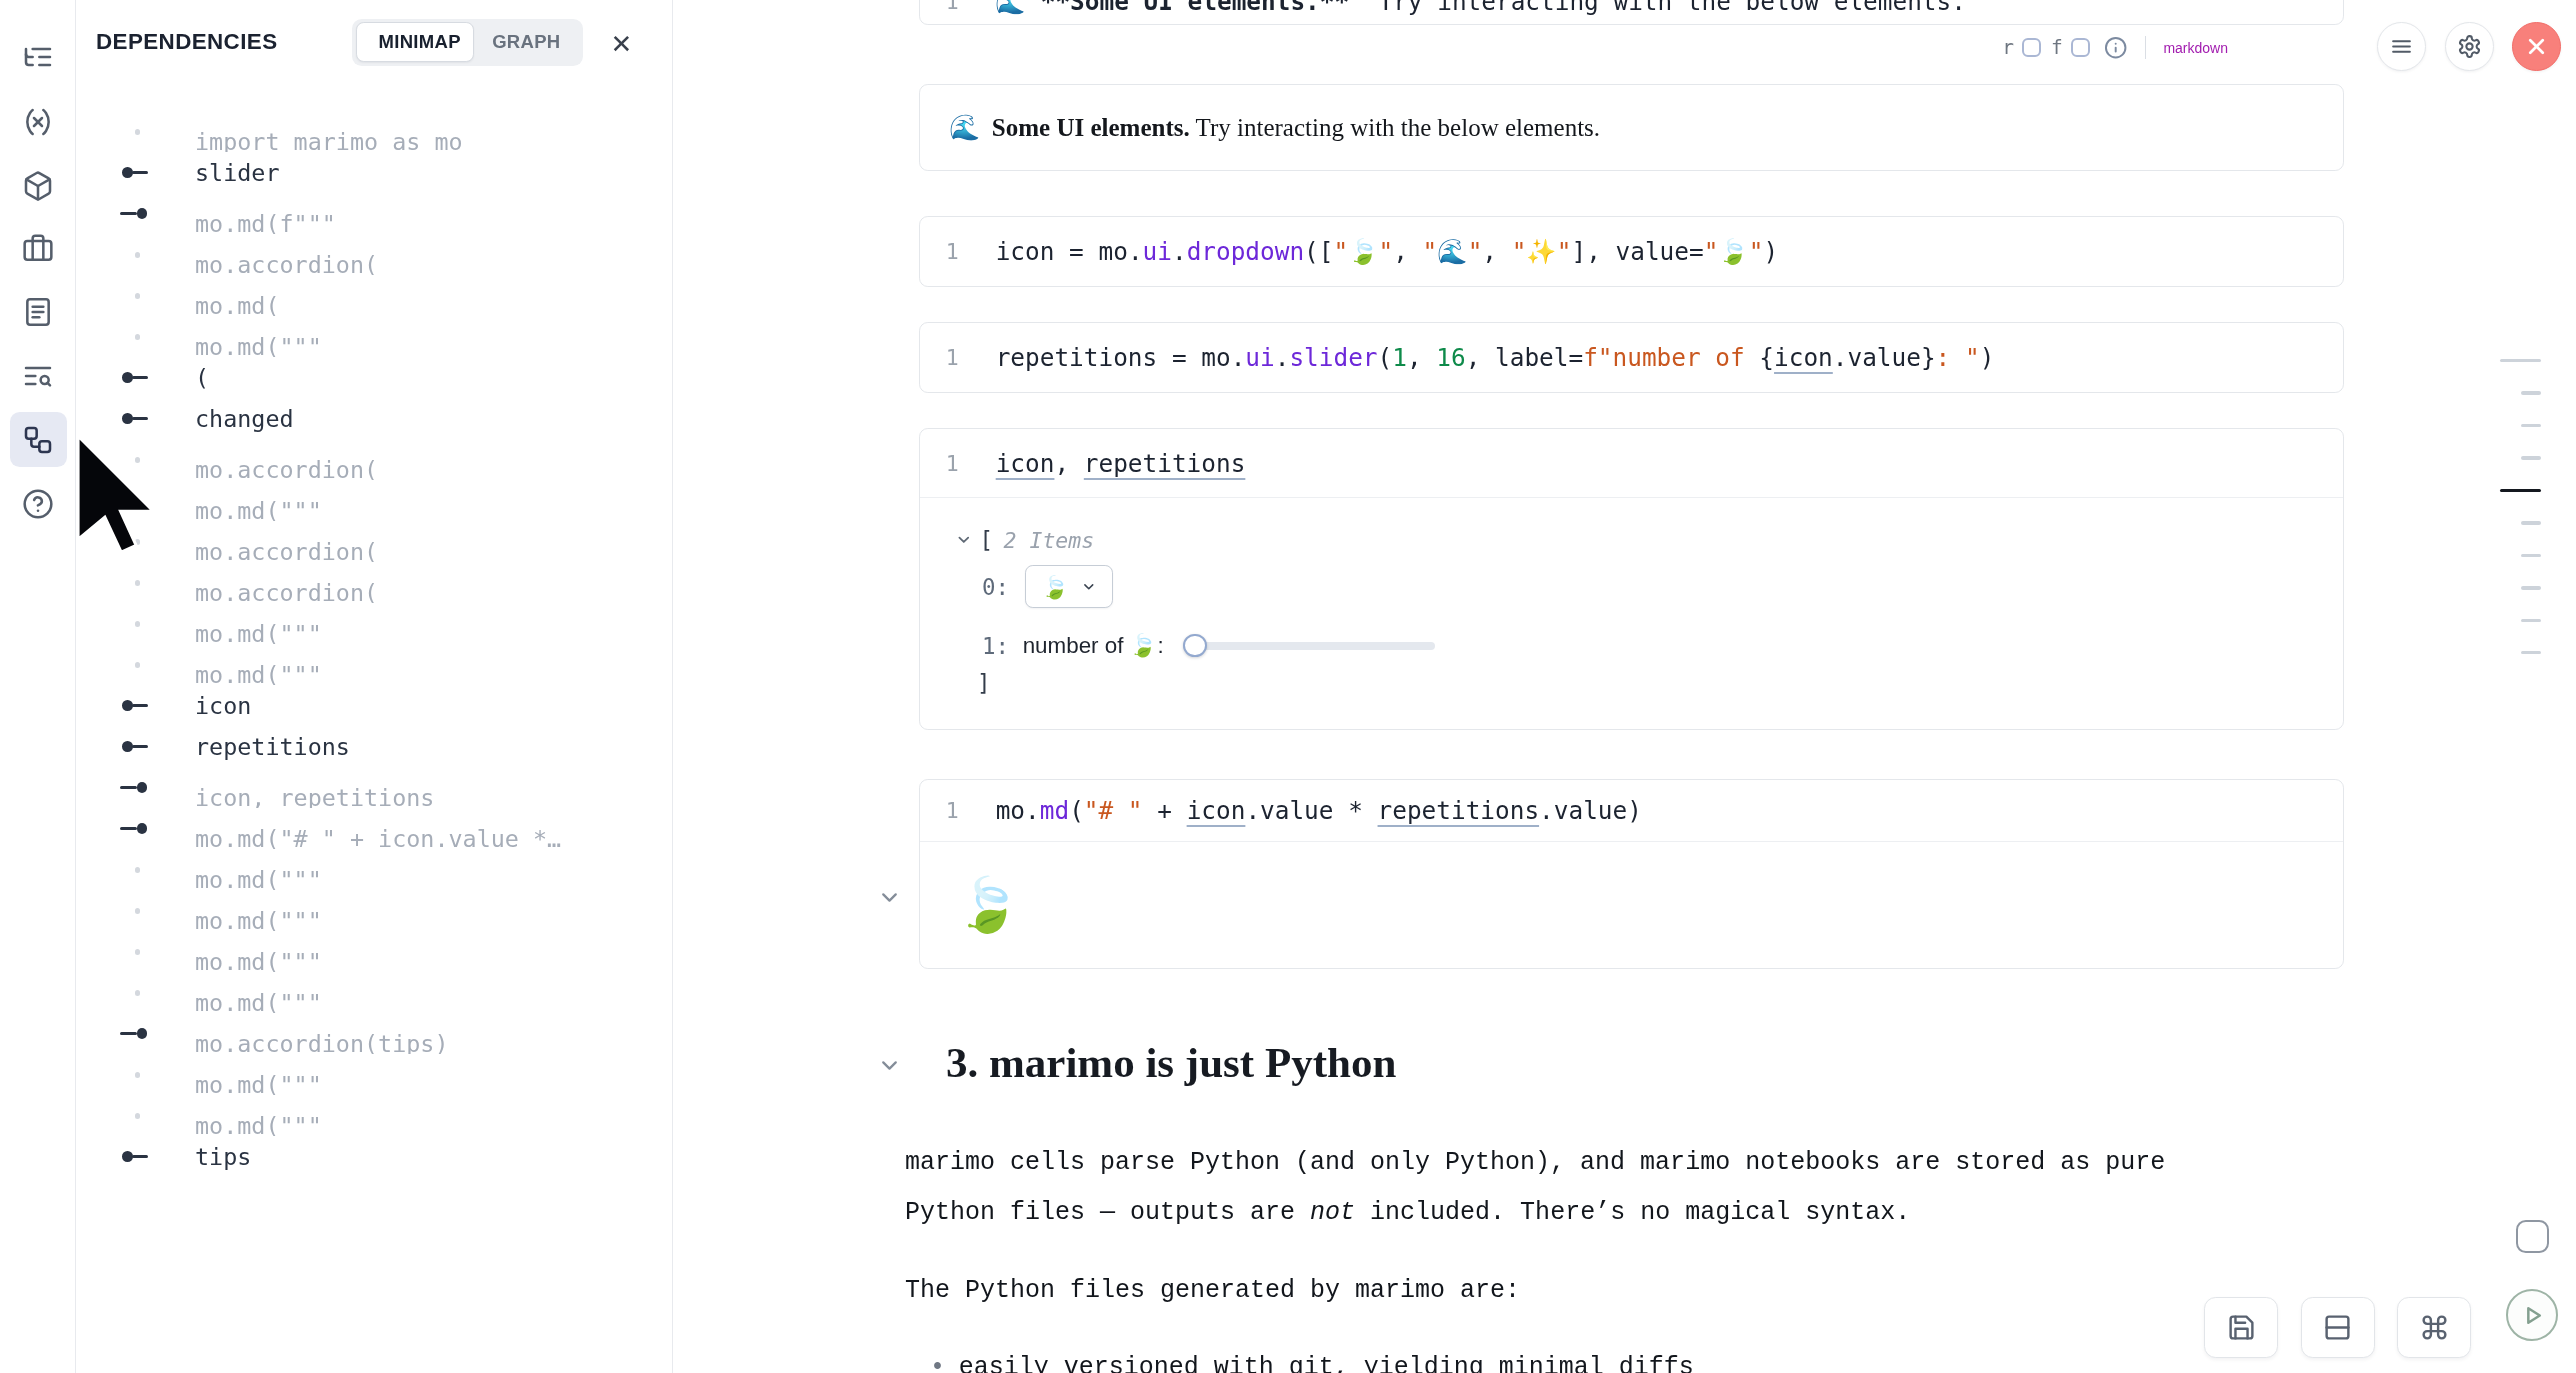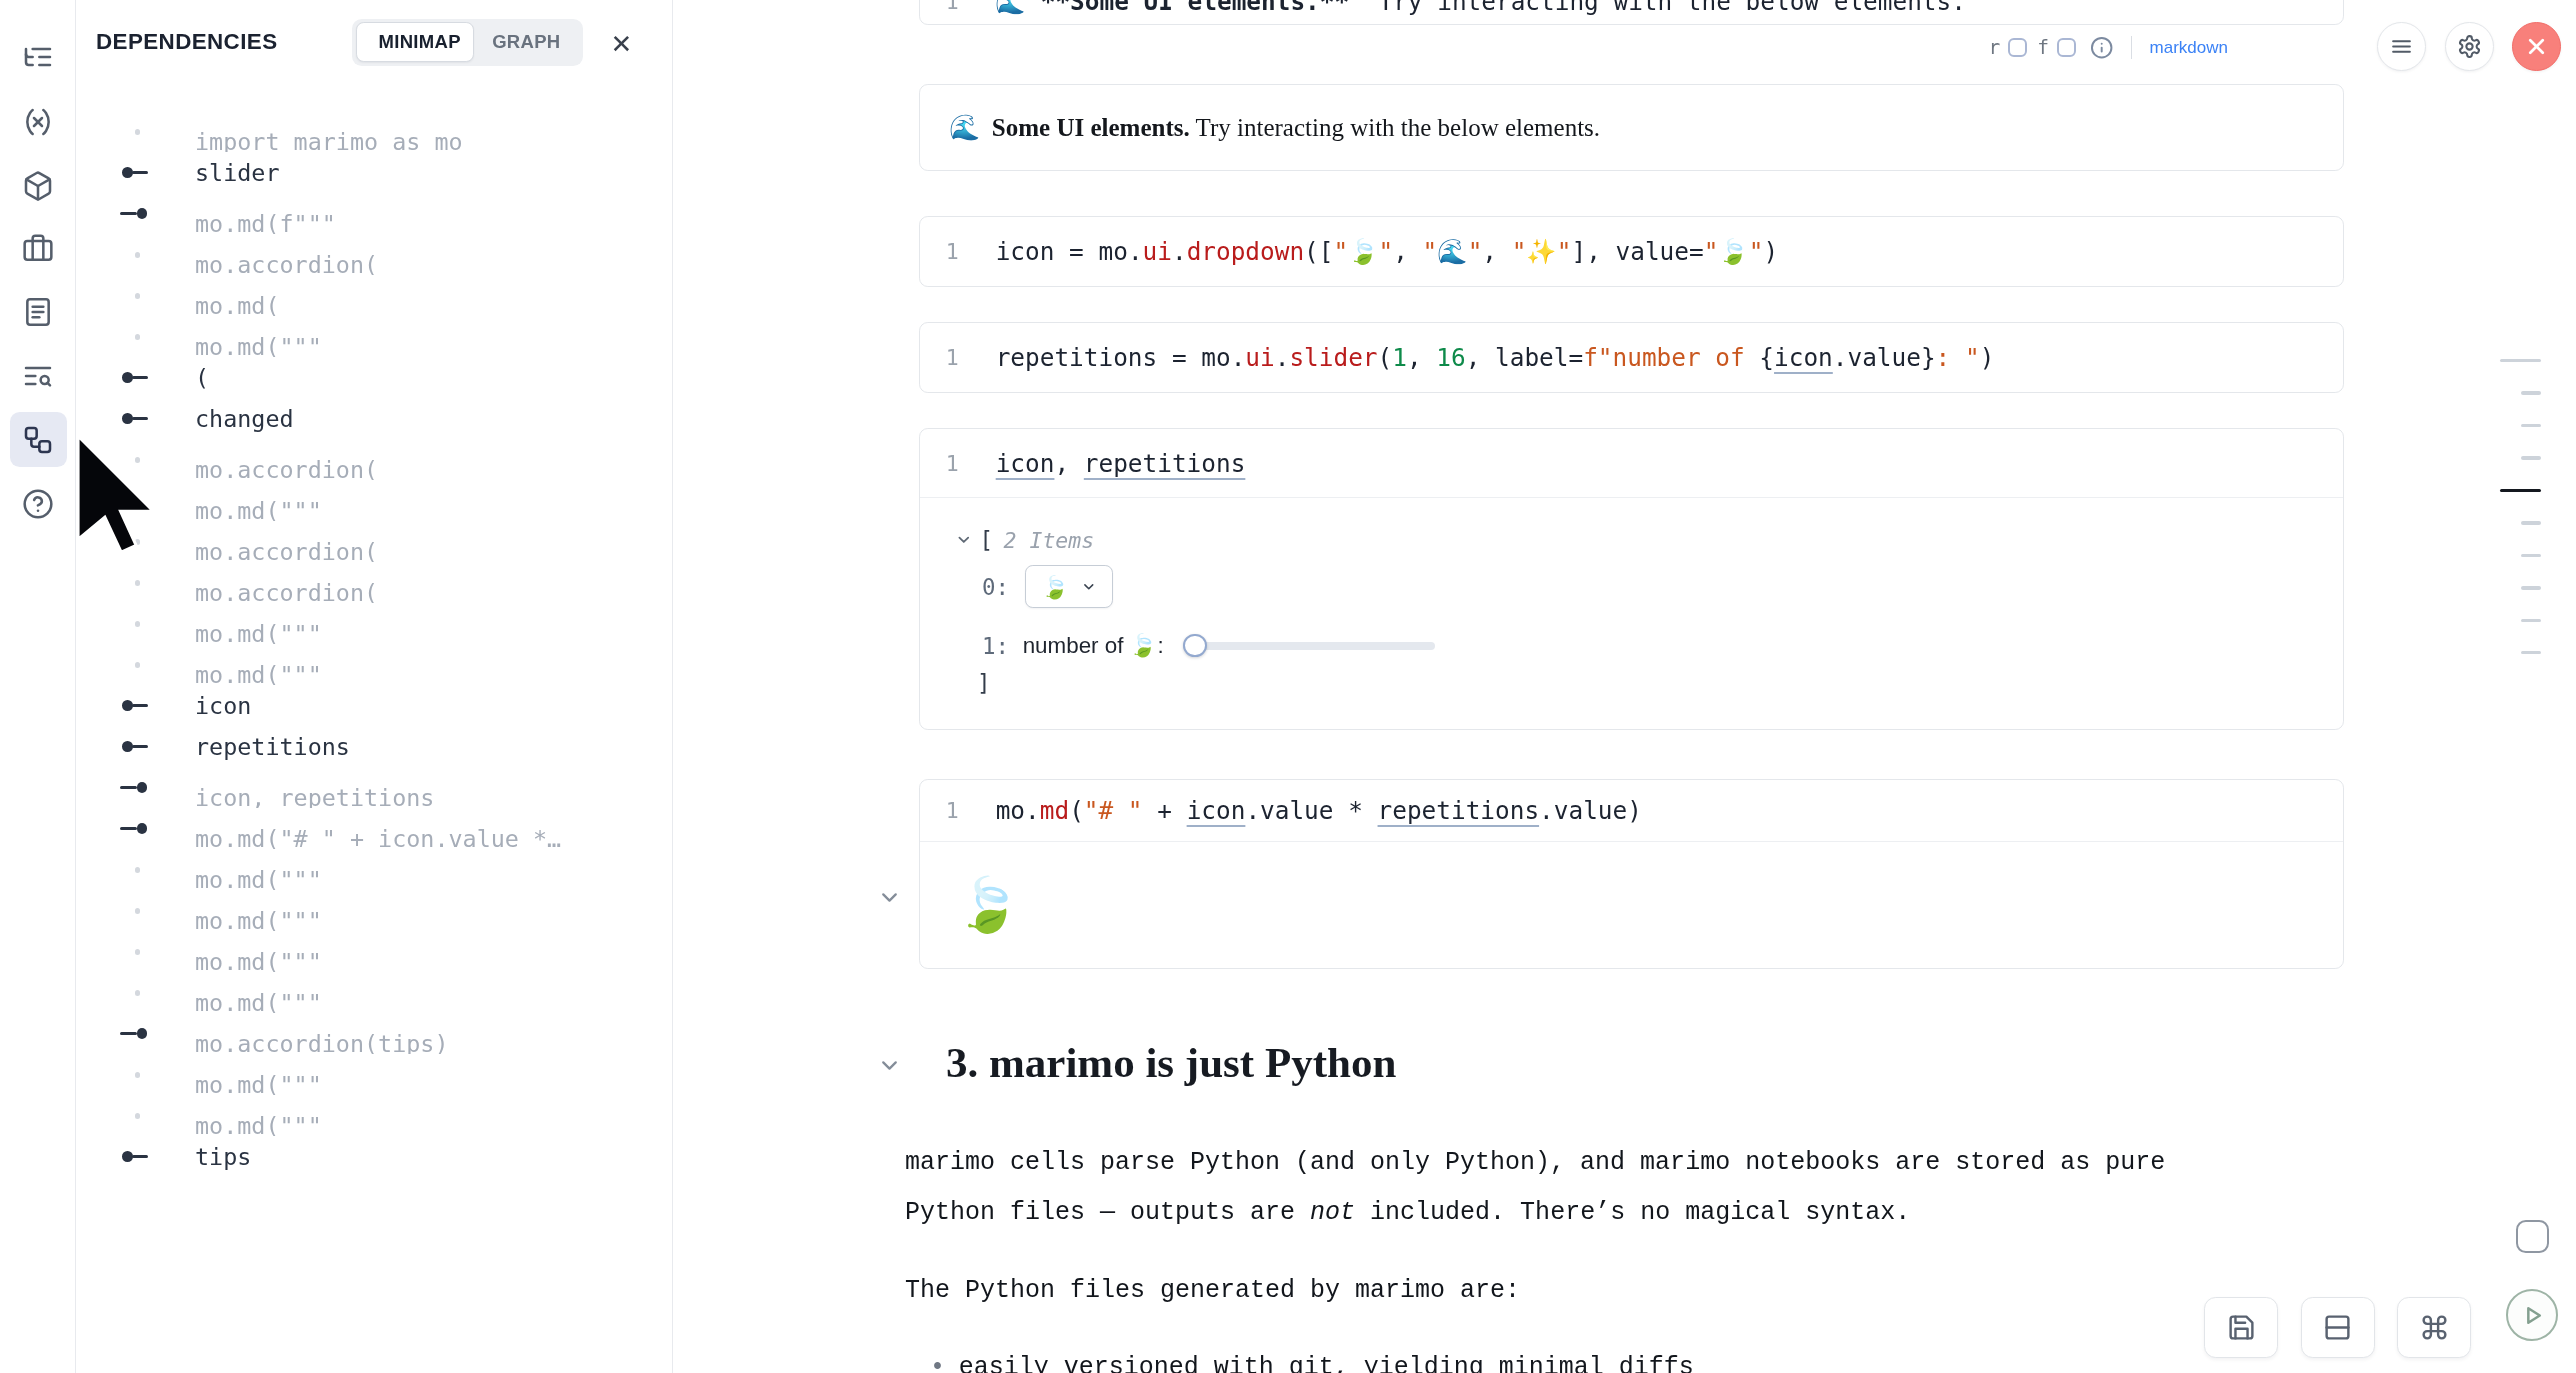--- a/index.html
+++ b/index.html
@@ -51,39 +51,39 @@
 
   
   .cell, .box { position: absolute; left: 919px; width: 1425px; background: #fff;
     border: 1px solid #e4e7eb; border-radius: 8.8px; }
   .code-row { display: flex; align-items: center; font-family: "DejaVu Sans Mono", monospace;
     font-size: 24.4px; padding-left: 13.7px; height: 100%; }
   .line-no { flex: none; width: 37px; text-align: center; font-size: 21.5px; color: #9aa2ac; }
   .code { margin-left: 25px; white-space: pre; }
   .tk.plain { color: #1c2330; }
   .tk.bold  { color: #1c2330; font-weight: 700; }
-  .tk.fn    { color: #b91c1c; }
+  .tk.fn    { color: #6d28d9; }
   .tk.str   { color: #c9571f; }
   .tk.num   { color: #0e8a4a; }
   .tk.ref   { color: #1c2330; text-decoration: underline; text-decoration-thickness: 2px;
     text-underline-offset: 5.9px; text-decoration-color: #9fb0c8; }
 
   #cell-clip { top: -49px; height: 74px; overflow: hidden; }
   #cell-clip .code-row { position: absolute; left: 0; right: 0; bottom: 2.9px; height: 39px; }
 
   .cell-toolbar { position: absolute; top: 29px; left: 919px; width: 1425px; height: 37px;
     display: flex; align-items: center; justify-content: flex-end; padding-right: 116px; }
   .tb-letter { font-size: 19.5px; color: #6e7681; font-family: "DejaVu Sans Mono", monospace; }
   .tb-check { width: 19.5px; height: 19.5px; border: 2px solid #aab7d4; border-radius: 5.9px;
     background: #fff; margin: 0 9.8px 0 7.8px; }
   .tb-info { margin-left: 3.9px; color: #7c8aa0; display: flex; }
   .tb-info svg { width: 23.4px; height: 23.4px; stroke: currentColor; fill: none; stroke-width: 2;
     stroke-linecap: round; }
   .tb-divider { width: 1px; height: 23.4px; background: #dadee4; margin: 0 17.6px; }
-  .tb-lang { font-size: 17px; color: #3b82f6; }
+  .tb-lang { font-size: 14px; color: #a21caf; }
 
   #out-banner { top: 84px; height: 87px; display: flex; align-items: center; padding-left: 29px;
     font-family: "Liberation Serif", serif; font-size: 25px; color: #14171c; }
   #out-banner .b-emoji { margin-right: 11.7px; }
   #out-banner .b-bold { font-weight: 700; white-space: pre; }
   #out-banner .b-rest { white-space: pre; }
 
   #cell-a { top: 216px; height: 71px; }
   #cell-b { top: 322px; height: 71px; }
 

